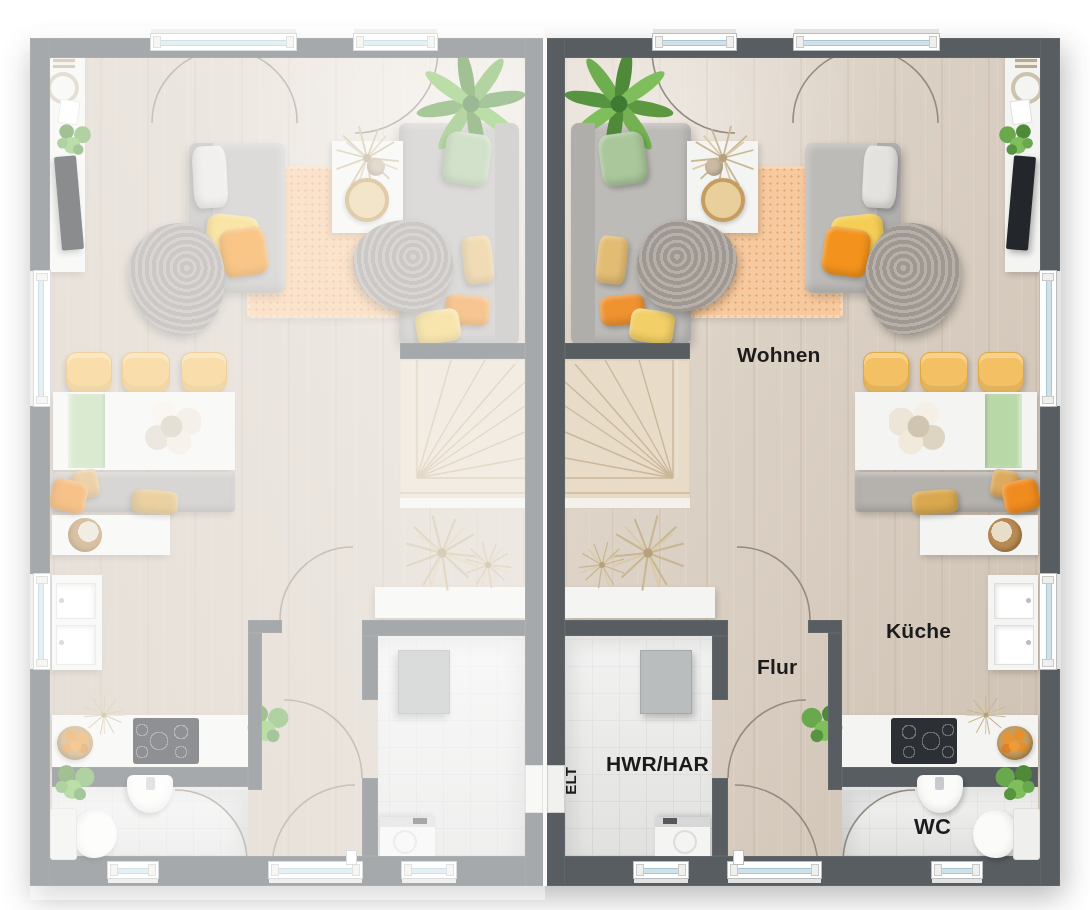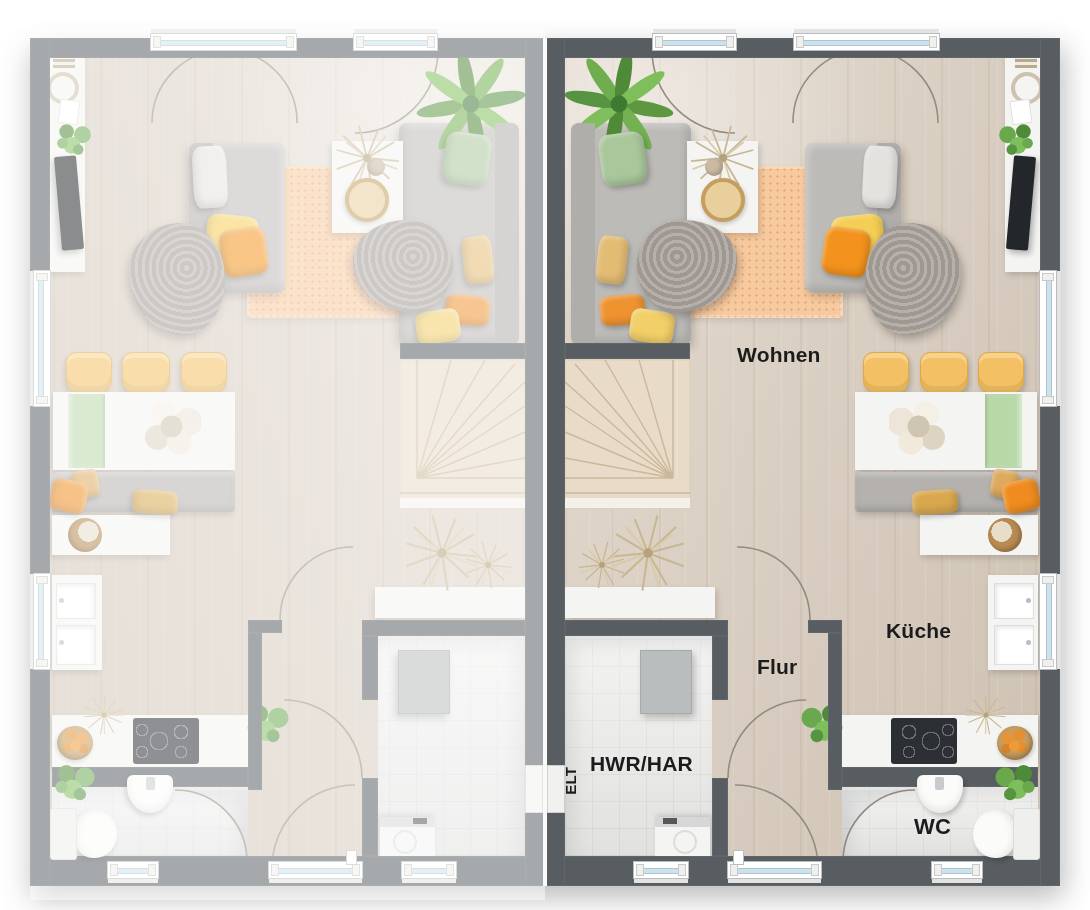--- a/index.html
+++ b/index.html
@@ -418,20 +418,20 @@
           <span class="cap2"></span>
         </div>
       <div class="el" style="left:188px;top:812px;width:9px;height:13px;background:#ffffff;border:1px solid #b9bdbf;z-index:41;"></div>
       <div class="window h sill-bottom" style="left:386px;top:823px;width:50px;">
           <span class="cap2"></span>
         </div>
 
       <div class="room-label" style="left:192px;top:304px;">Wohnen</div>
       <div class="room-label" style="left:341px;top:580px;">Küche</div>
       <div class="room-label" style="left:212px;top:616px;">Flur</div>
-      <div class="room-label" style="left:45px;top:713px;">HWR/HAR</div>
+      <div class="room-label" style="left:61px;top:713px;">HWR/HAR</div>
       <div class="room-label vert" style="left:17px;top:729px;">ELT</div>
       <div class="room-label" style="left:369px;top:776px;font-size:22px;">WC</div>
     </div>
 
     <div class="divider" style="left:513px;top:0;width:4px;height:848px;"></div>
   </div>
 </div>
 
 </body></html>

